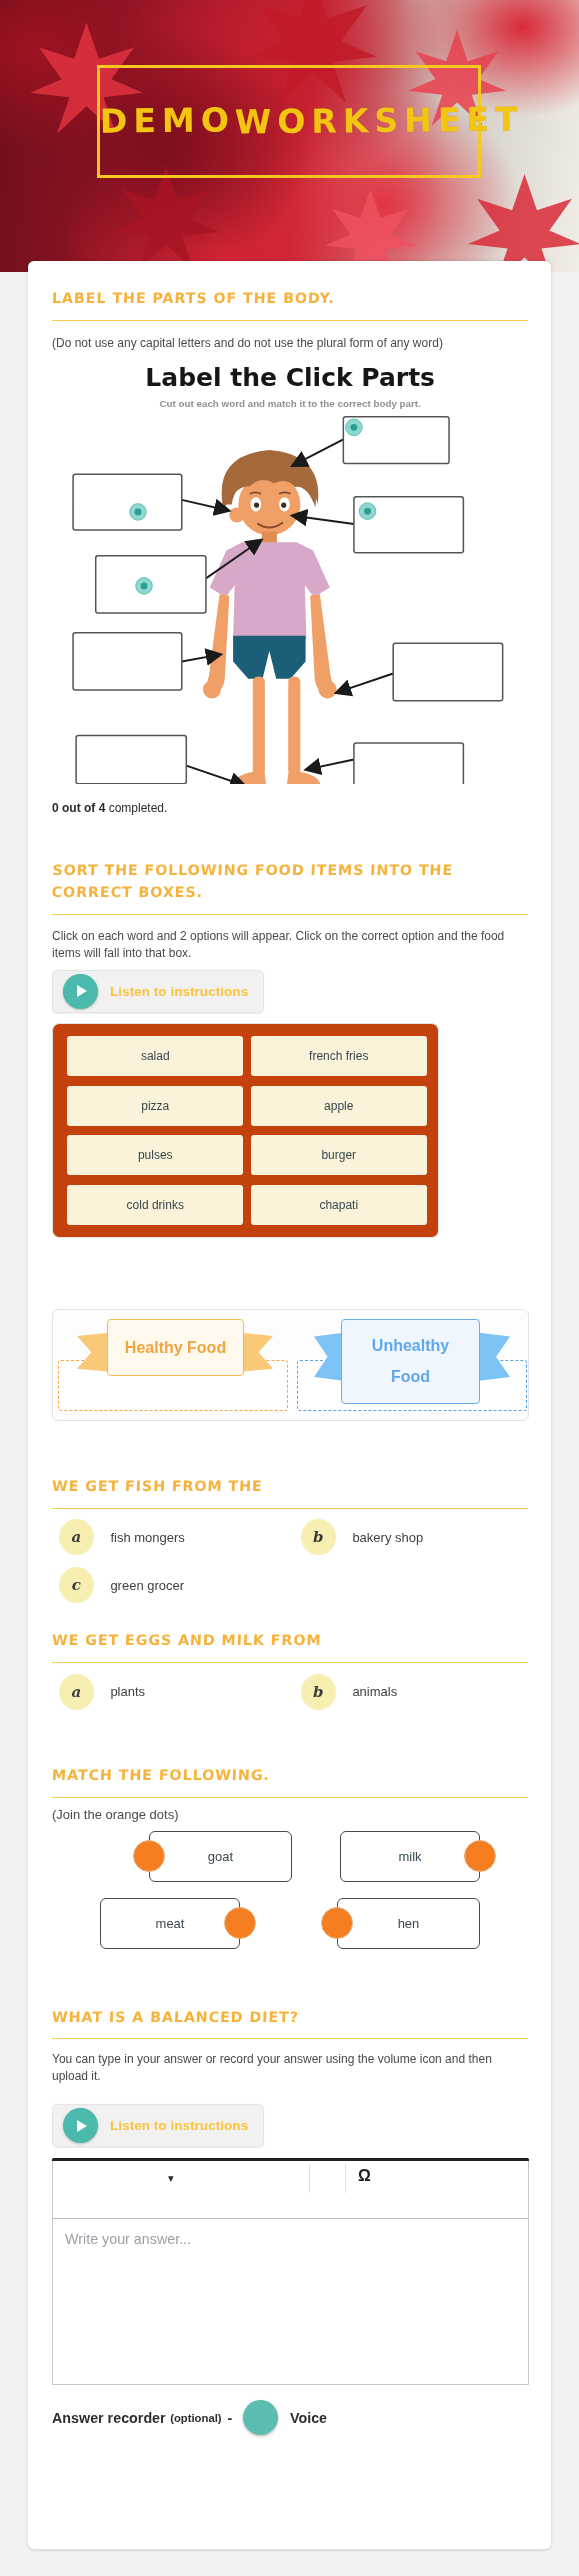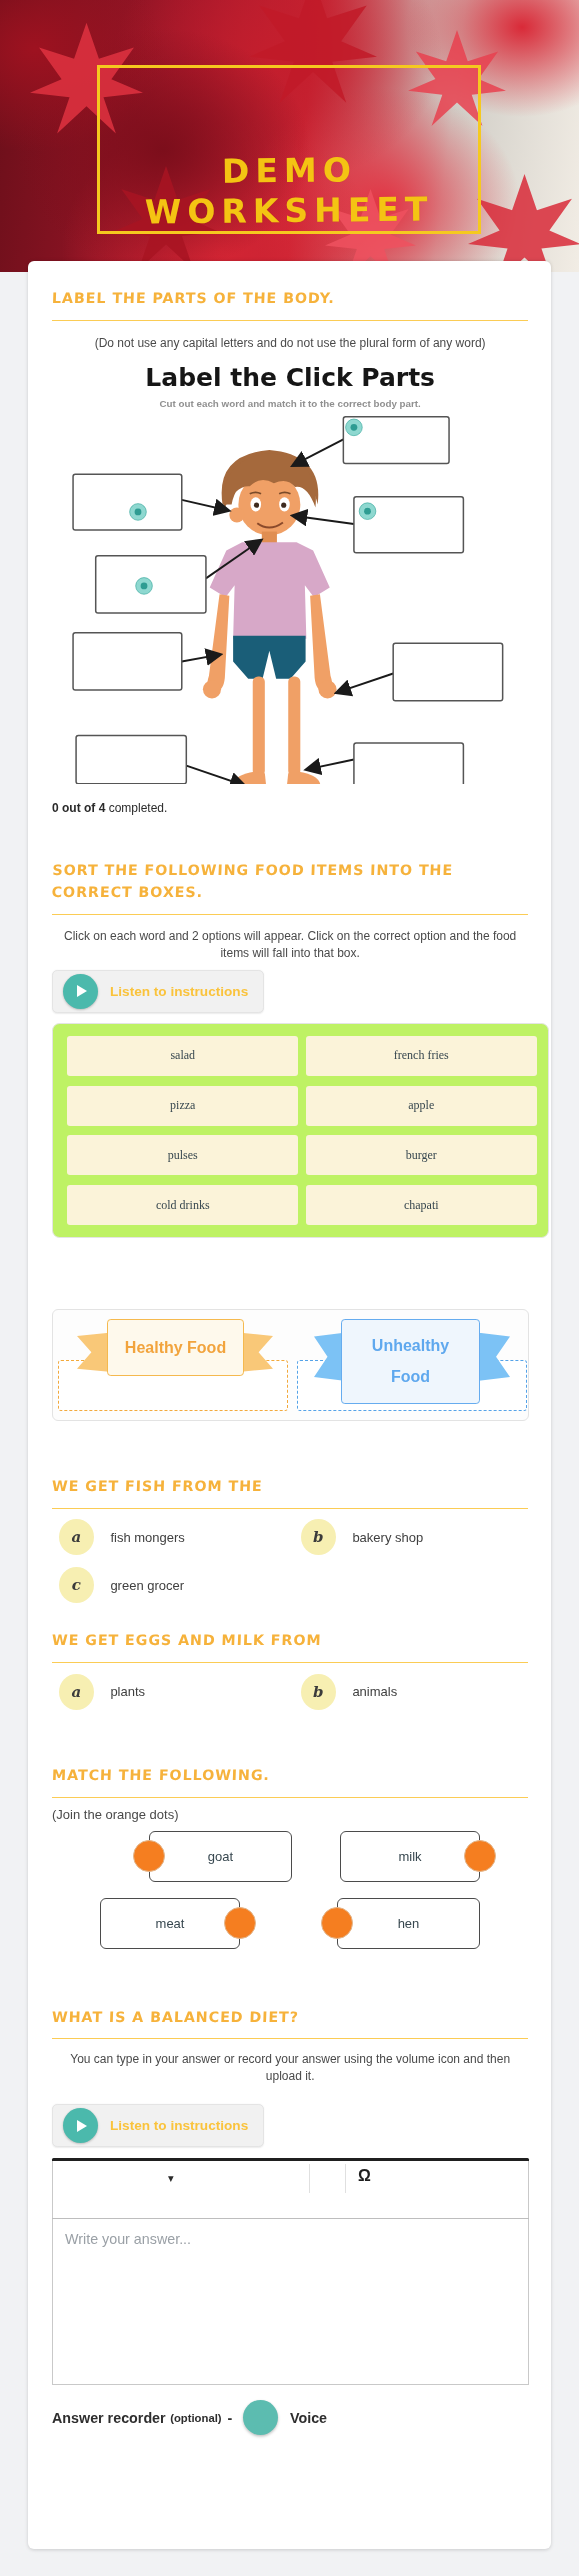--- a/index.html
+++ b/index.html
@@ -16,42 +16,42 @@
       radial-gradient(ellipse 211px 174px at 28% 55%, #7c0e1b 0%, rgba(124,14,27,0) 70%),
       radial-gradient(ellipse 227px 181px at 48% 20%, #c41e2d 0%, rgba(196,30,45,0) 72%),
       radial-gradient(ellipse 227px 189px at 38% 92%, #d42534 0%, rgba(212,37,52,0) 70%),
       radial-gradient(ellipse 196px 166px at 66% 75%, #e23443 0%, rgba(226,52,67,0) 70%),
       radial-gradient(ellipse 174px 136px at 90% 10%, #d92a38 0%, rgba(217,42,56,0) 66%),
       linear-gradient(97deg, #6b0f1a 0%, #a3172a 34%, #c72433 52%, #d0cdc6 76%, #f2ede5 100%);
   }
   .leaf { position:absolute; filter:blur(0.5px); opacity:.85;
     clip-path:polygon(50% 0%,61% 32%,92% 22%,72% 50%,100% 62%,65% 66%,76% 98%,50% 74%,24% 98%,35% 66%,0% 62%,28% 50%,8% 22%,39% 32%); }
   .title-frame {
-    position:absolute; left:97px; top:65px; width:384px; height:169px;
-    border:3px solid #F5C91F; display:flex; flex-direction:column;
-    align-items:center; justify-content:flex-end; text-align:center;
+    position:absolute; left:97px; top:65px; width:384px; height:113px;
+    border:3px solid #F5C91F; display:flex; 
+    align-items:center; justify-content:flex-start; text-align:center;
   }
   .hero-title {
     font-family:"DejaVu Sans", sans-serif; font-weight:800; font-size:33px;
     line-height:1.22; letter-spacing:6px; color:#F4C413; transform:rotate(-0.6deg);
     text-shadow:0 0 0.8px rgba(160,100,0,.35);
   }
   
   .card {
     position:absolute; left:28px; top:261px; width:523px; height:2288px;
     background:#fff; border-radius:6px; box-shadow:0 0.8px 3.8px rgba(0,0,0,.16);
     padding:26.4px 22.7px 0 24px; overflow:hidden;
   }
   .q-title {
     font-family:"DejaVu Sans", sans-serif; font-weight:800; font-size:14.3px;
     letter-spacing:0.9px; line-height:1.55; color:#F6B23B; max-width:483px;
     text-transform:uppercase; transform:skewX(-2deg); transform-origin:left;
   }
   .divider { border:none; border-top:1.5px solid #FBCC55; margin-top:10.6px; }
-  .q-inst { margin-top:13.6px; font-size:12px; line-height:16.6px; color:#4a4a4a; max-width:483px;text-align:center; }
+  .q-inst { margin-top:13.6px; font-size:12px; line-height:16.6px; color:#4a4a4a; max-width:483px; }
   
   .img-wrap { margin-top:12px; text-align:center; }
   .img-title { font-family:"DejaVu Sans", sans-serif; font-weight:800; font-size:25px; color:#161616; }
   .img-sub { margin-top:6px; font-size:9.8px; font-weight:700; color:#909090; }
   .figure-svg { margin-top:3px; }
   .progress { margin-top:13.6px; font-size:12px; color:#2b2b2b; }
   .progress b { font-weight:800; }
   
   .listen-btn {
     width:212px; height:43px; background:#f1f1f1; border:0.8px solid #e4e4e4;
@@ -59,24 +59,23 @@
     box-shadow:0 0.8px 1.5px rgba(0,0,0,.08); cursor:pointer;
   }
   .play-circle {
     width:35px; height:35px; border-radius:50%; background:#4BB9AC; flex:0 0 auto;
     display:flex; align-items:center; justify-content:center; box-shadow:0 0.8px 2.3px rgba(0,0,0,.25);
   }
   .play-tri { width:0; height:0; border-left:10.6px solid #fff; border-top:6.8px solid transparent; border-bottom:6.8px solid transparent; margin-left:3px; }
   .listen-label { font-size:13.6px; font-weight:700; color:#FAC33C; }
   
   .word-bank {
-    margin-top:9.8px; width:497px; border:0.8px solid #e4e4e4; border-radius:7.6px;
+    margin-top:9.8px; width:387px; border:0.8px solid #e4e4e4; border-radius:7.6px;
     padding:12px 11.3px 12px 14.3px; display:grid; grid-template-columns:1fr 1fr; gap:9.8px 7.6px;
-    background:#bef264;
-    font-family:Liberation Serif, serif;
+    background:#c2410c;
   }
   .word-card {
     height:40px; background:#FBF3D9; border-radius:3px; display:flex;
     align-items:center; justify-content:center; font-size:12px; color:#37474f; cursor:pointer;
   }
   
   .zones {
     margin-top:71px; width:477px; height:112px; border:0.8px solid #e3e3e3;
     border-radius:6px; background:#fdfdfd; position:relative;
   }

